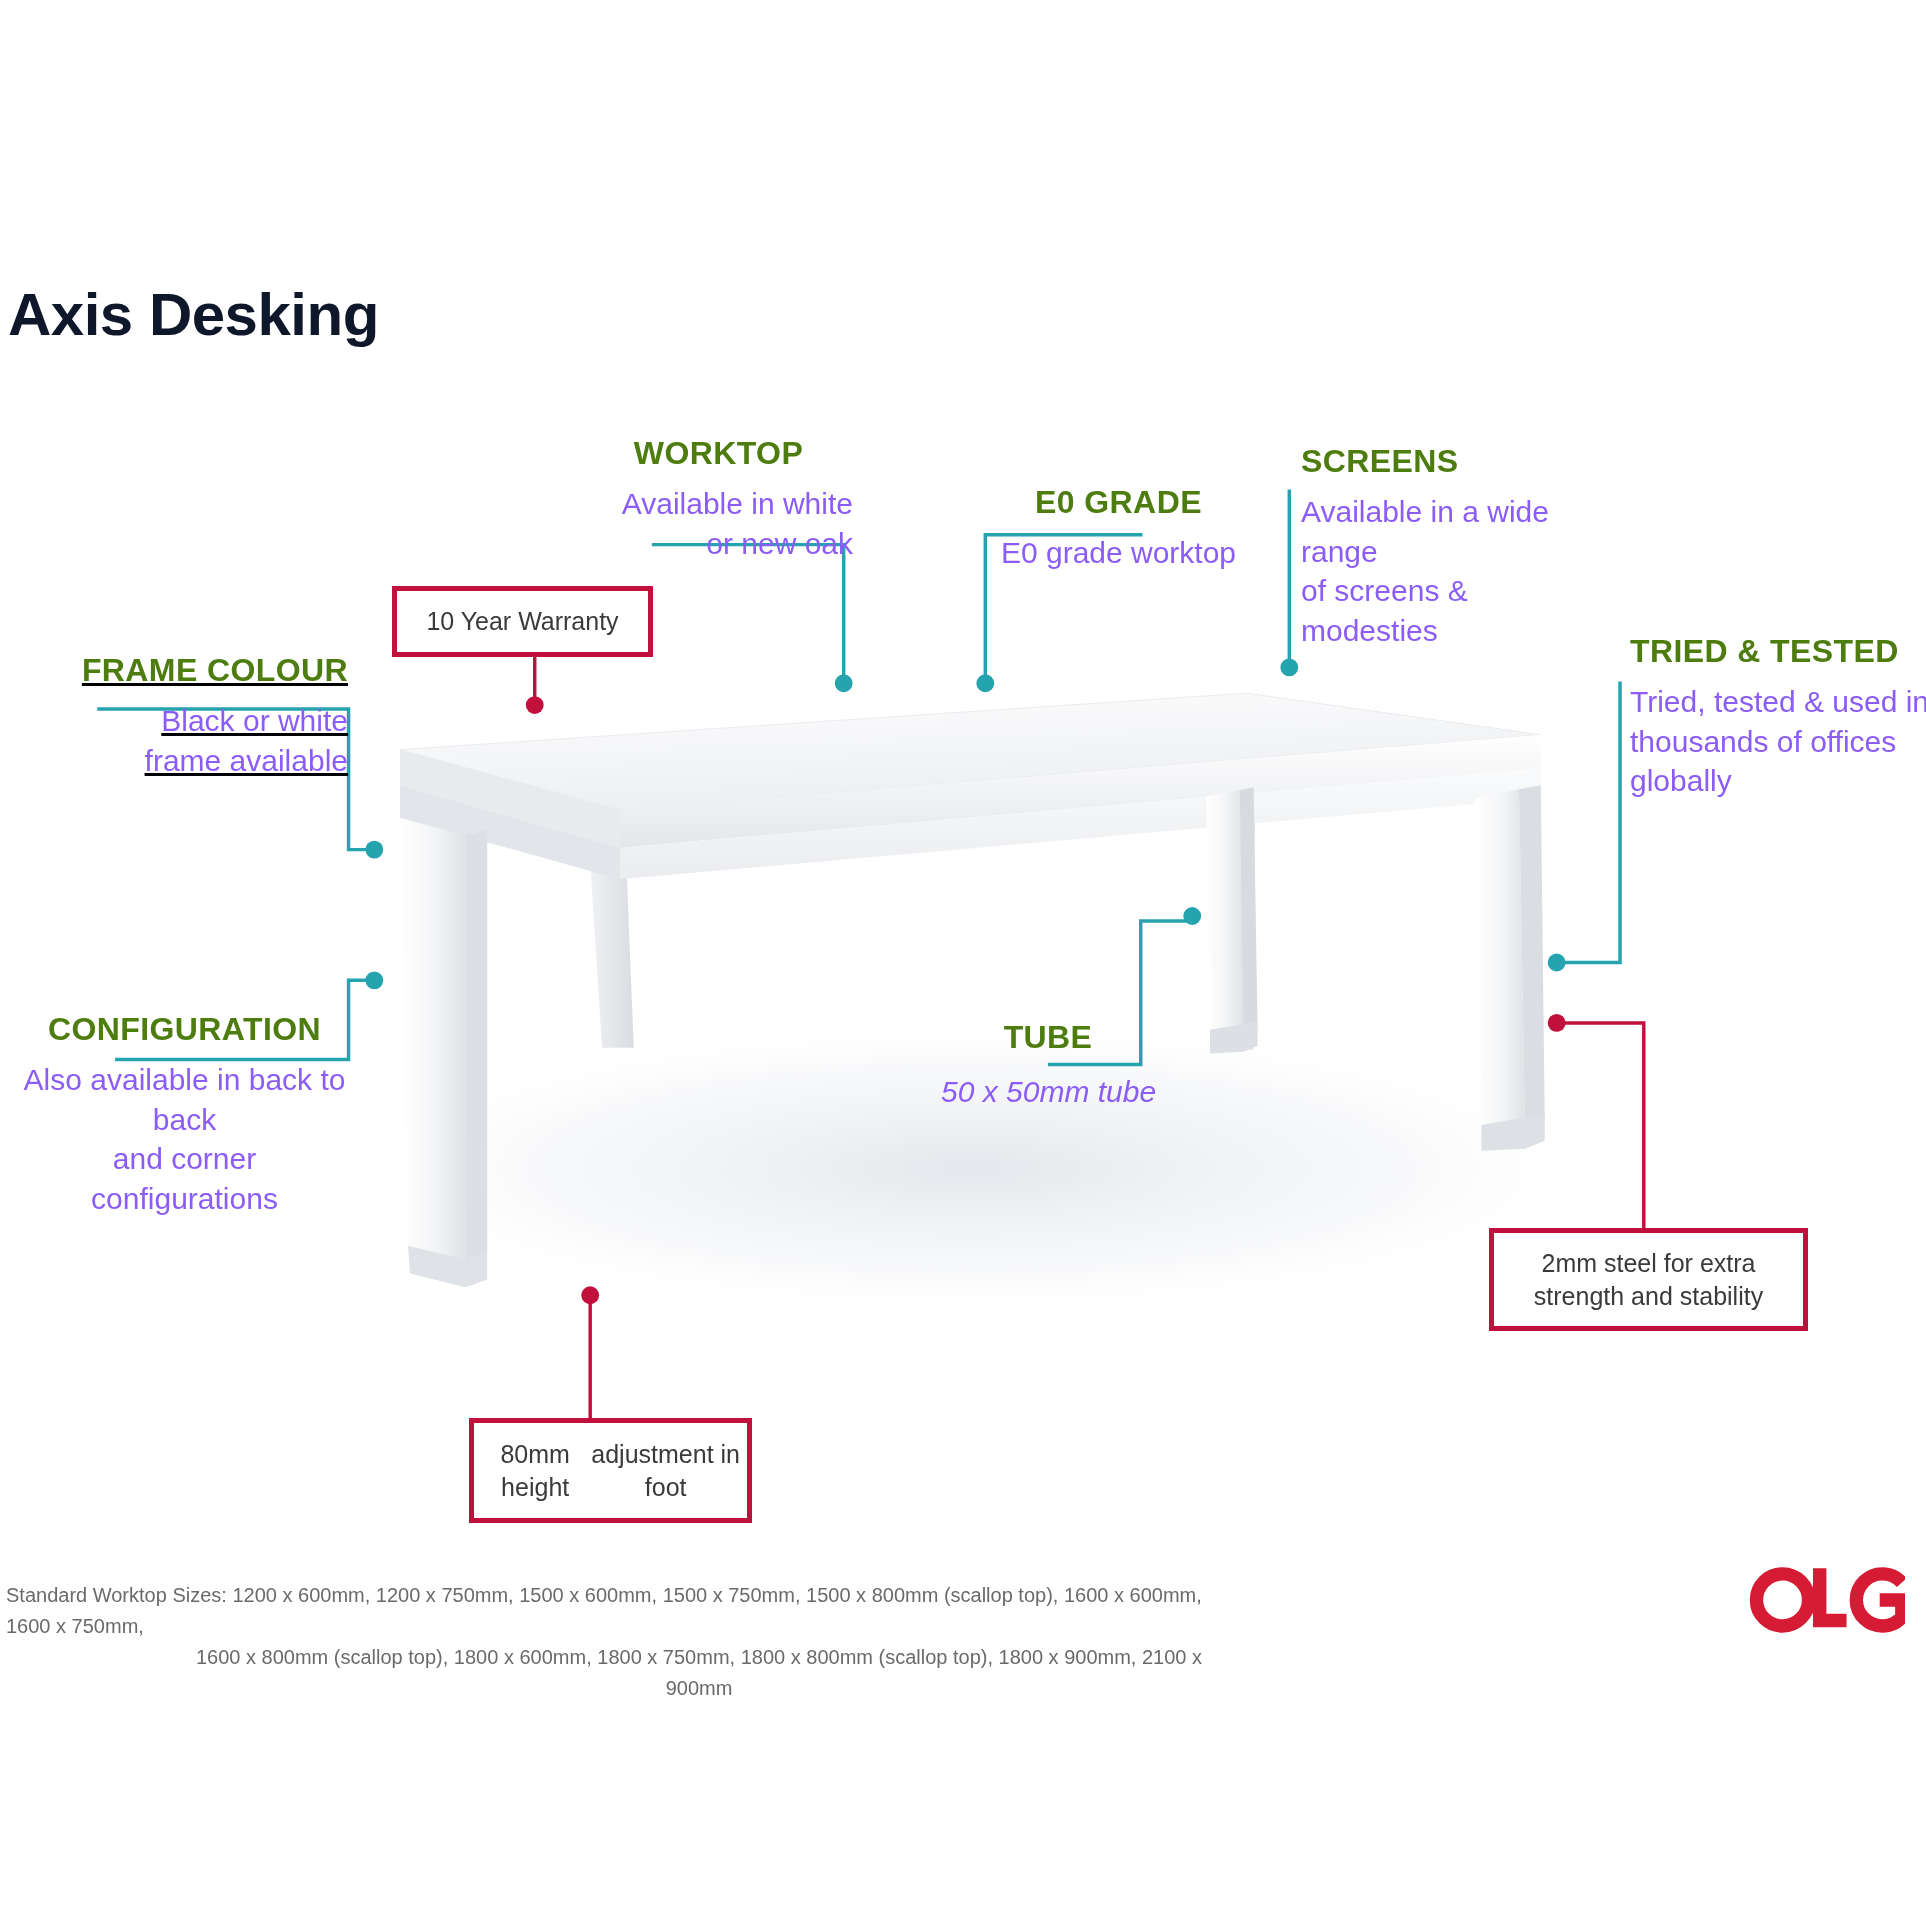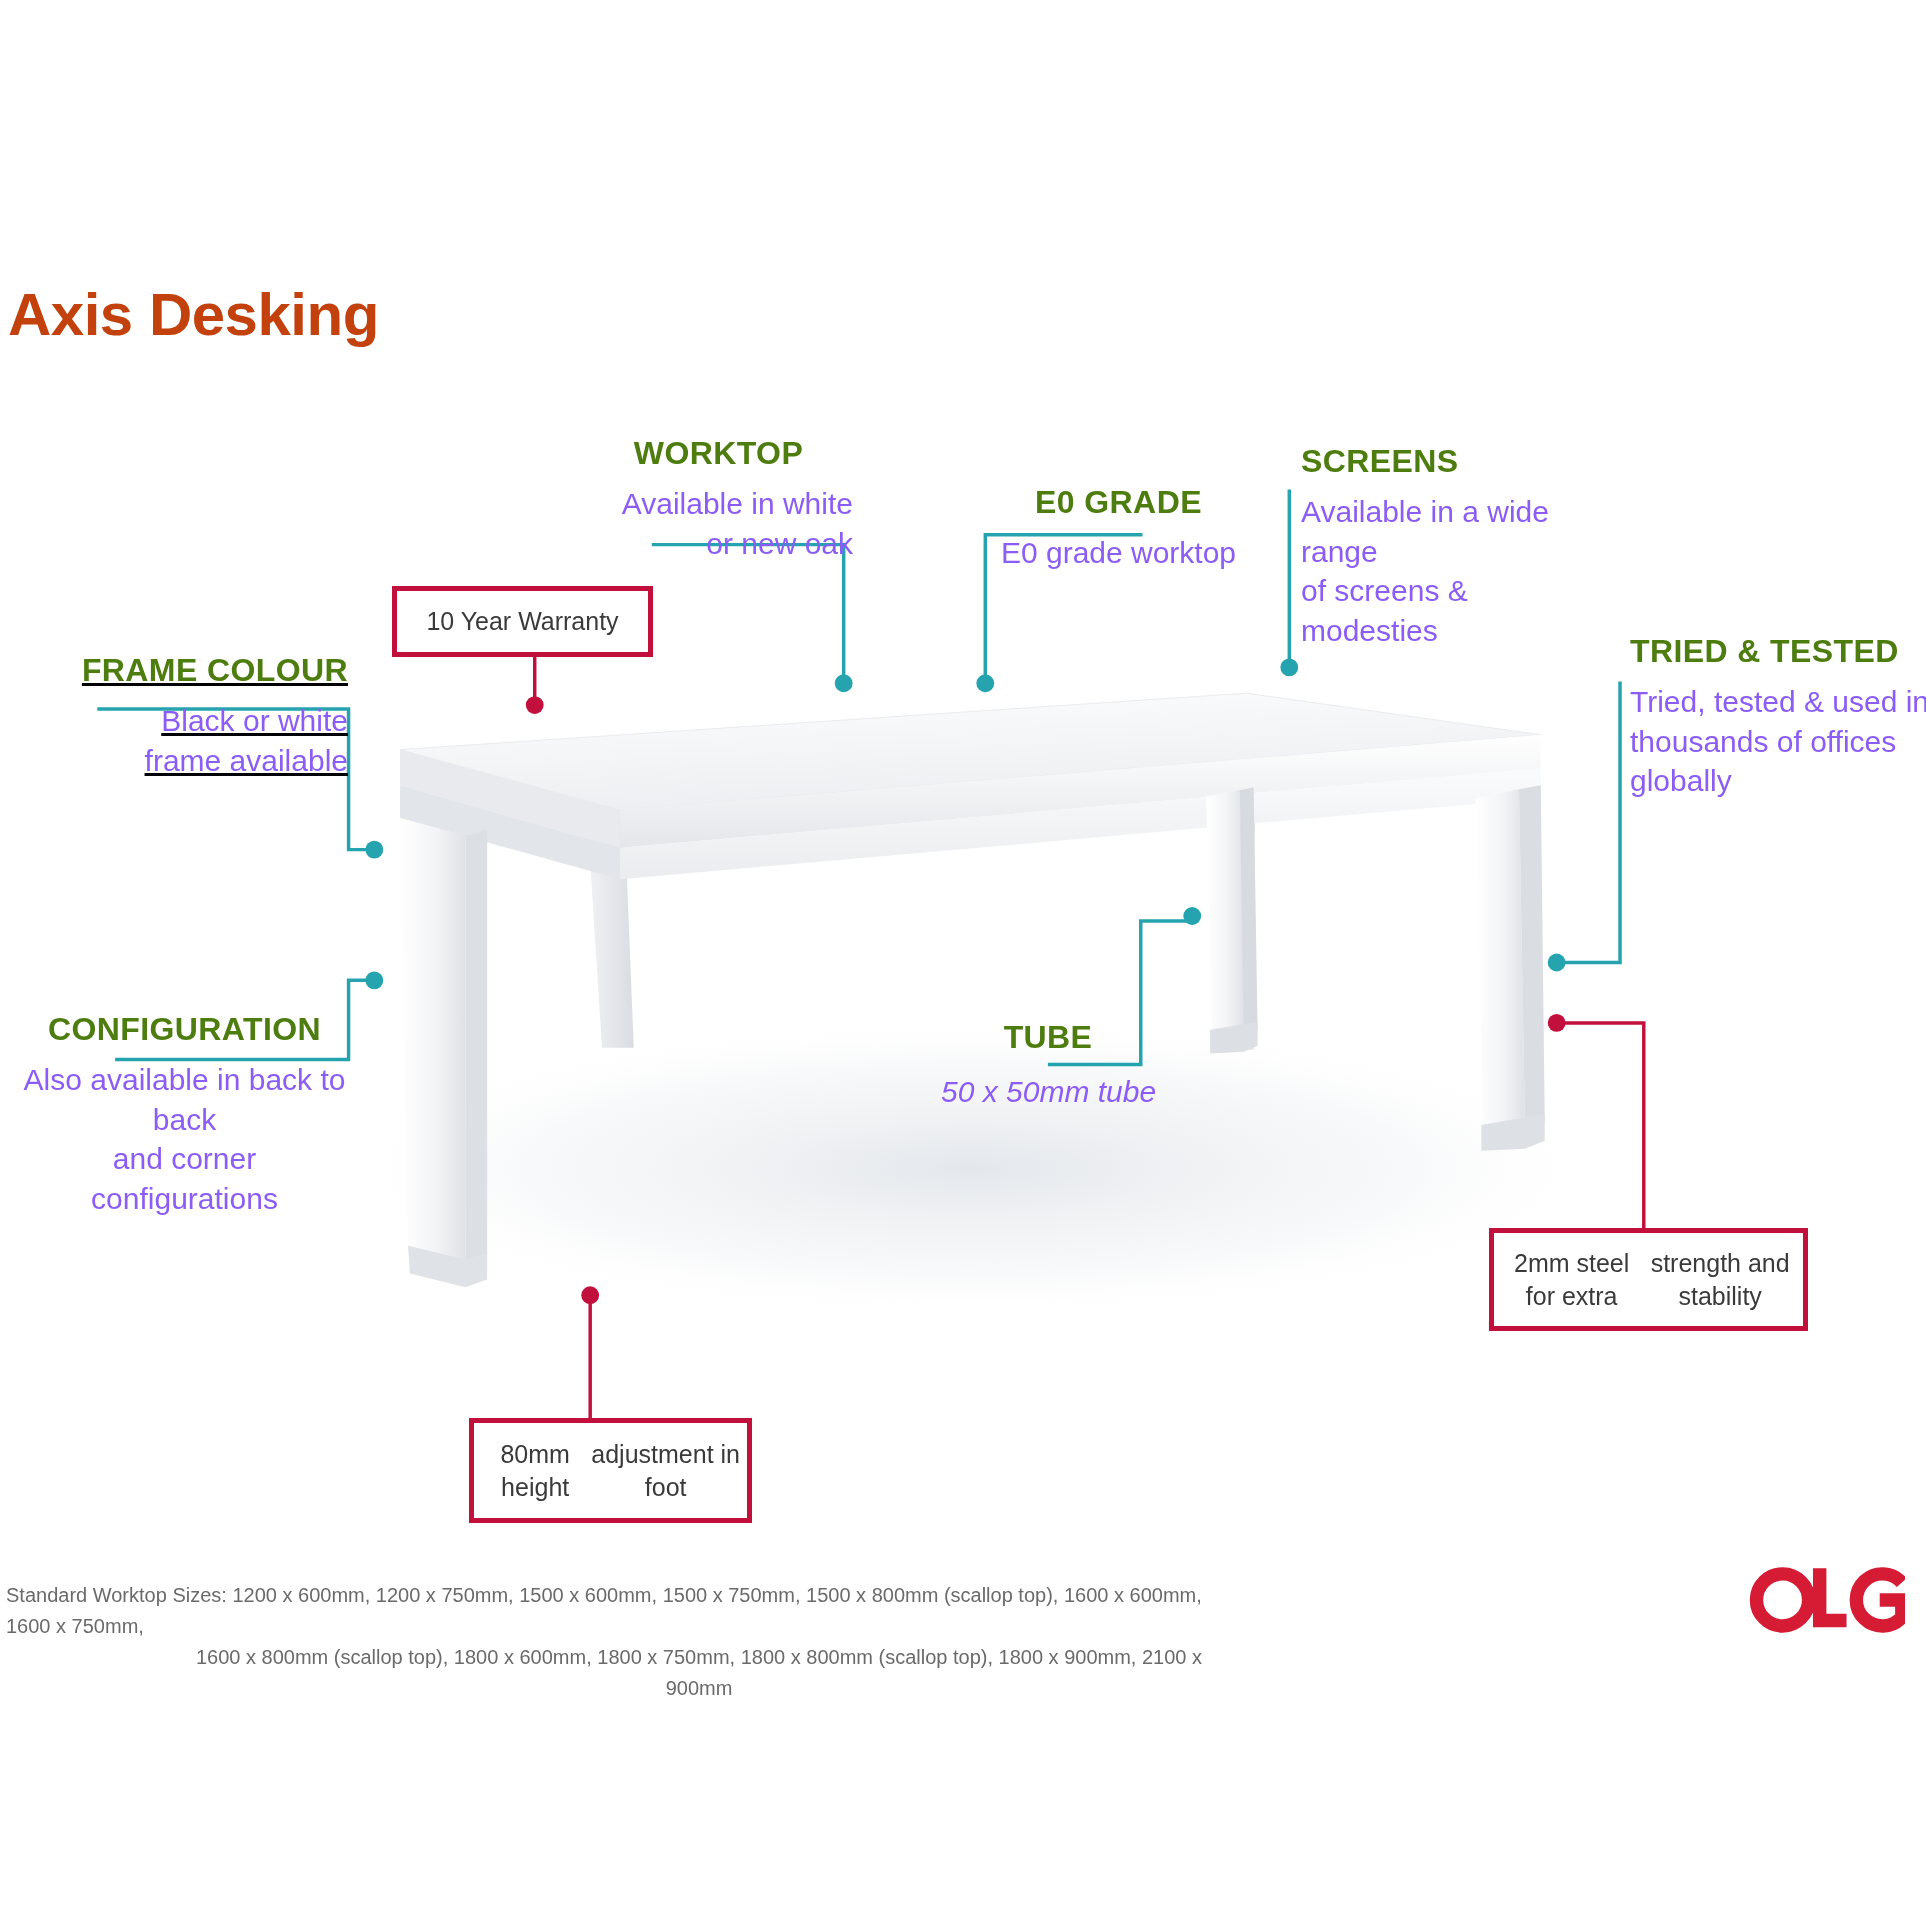--- a/index.html
+++ b/index.html
@@ -8,21 +8,21 @@
     background: #ffffff;
     font-family: "Liberation Sans", sans-serif;
     overflow: hidden;
   }
   #stage { position: relative; width: 1927px; height: 1927px; background:#fff; }
 
   
   .page-title {
     position: absolute; left: 8px; top: 285px;
     font-size: 60px; font-weight: 700; letter-spacing: -0.5px;
-    color: #c2410c; line-height: 1;
+    color: #0f172a; line-height: 1;
   }
 
   
   #desk-illustration { position: absolute; left: 0; top: 0; width: 1927px; height: 1927px; }
 
   
   .callout { position: absolute; }
   .callout .c-head {
     color: #4d7c0f; font-weight: 700; font-size: 32px;
     letter-spacing: 0.4px; line-height: 1.1; white-space: nowrap;
@@ -238,21 +238,21 @@
 
   <div class="callout ta-center" style="left:941px; top:1020px; width:214px;">
     <div class="c-head">TUBE</div>
     <div class="c-body" style="margin-top:17px; white-space:nowrap;font-style:italic;">50 x 50mm tube</div>
   </div>
 
   <div class="boxed" style="left:392px; top:586px; width:261px; height:71px;">
     <span>10 Year Warranty</span>
   </div>
 
-  <div class="boxed" style="left:1489px; top:1228px; width:319px; height:103px; ">
+  <div class="boxed" style="left:1489px; top:1228px; width:319px; height:103px; flex-direction:column;">
     <span>2mm steel for extra</span>
     <span>strength and stability</span>
   </div>
 
   <div class="boxed" style="left:469px; top:1418px; width:283px; height:105px; flex-direction:row;">
     <span>80mm height</span>
     <span>adjustment in foot</span>
   </div>
 
   <div class="footer-note">

